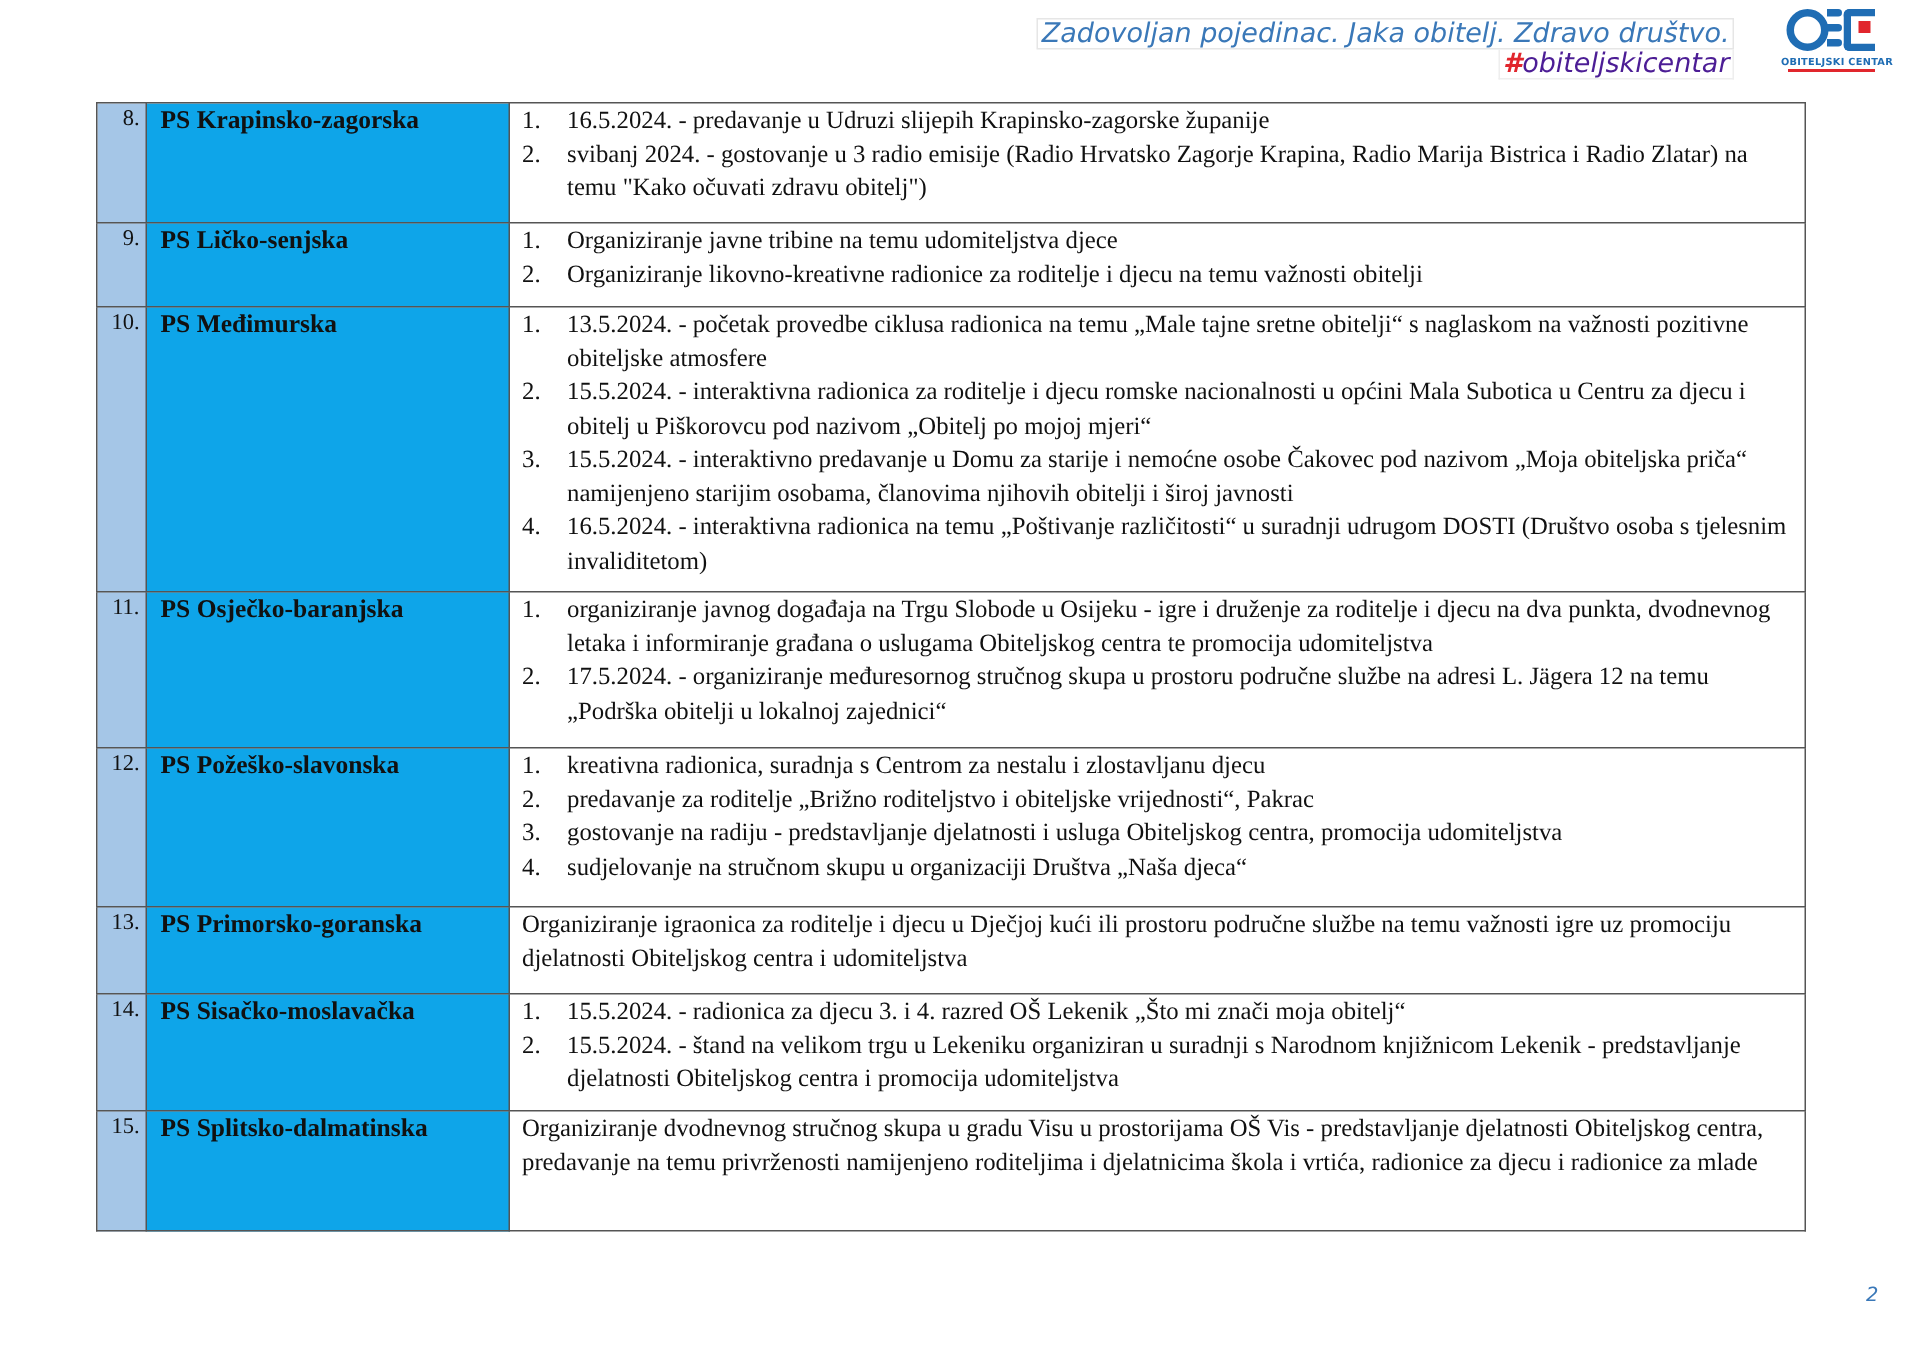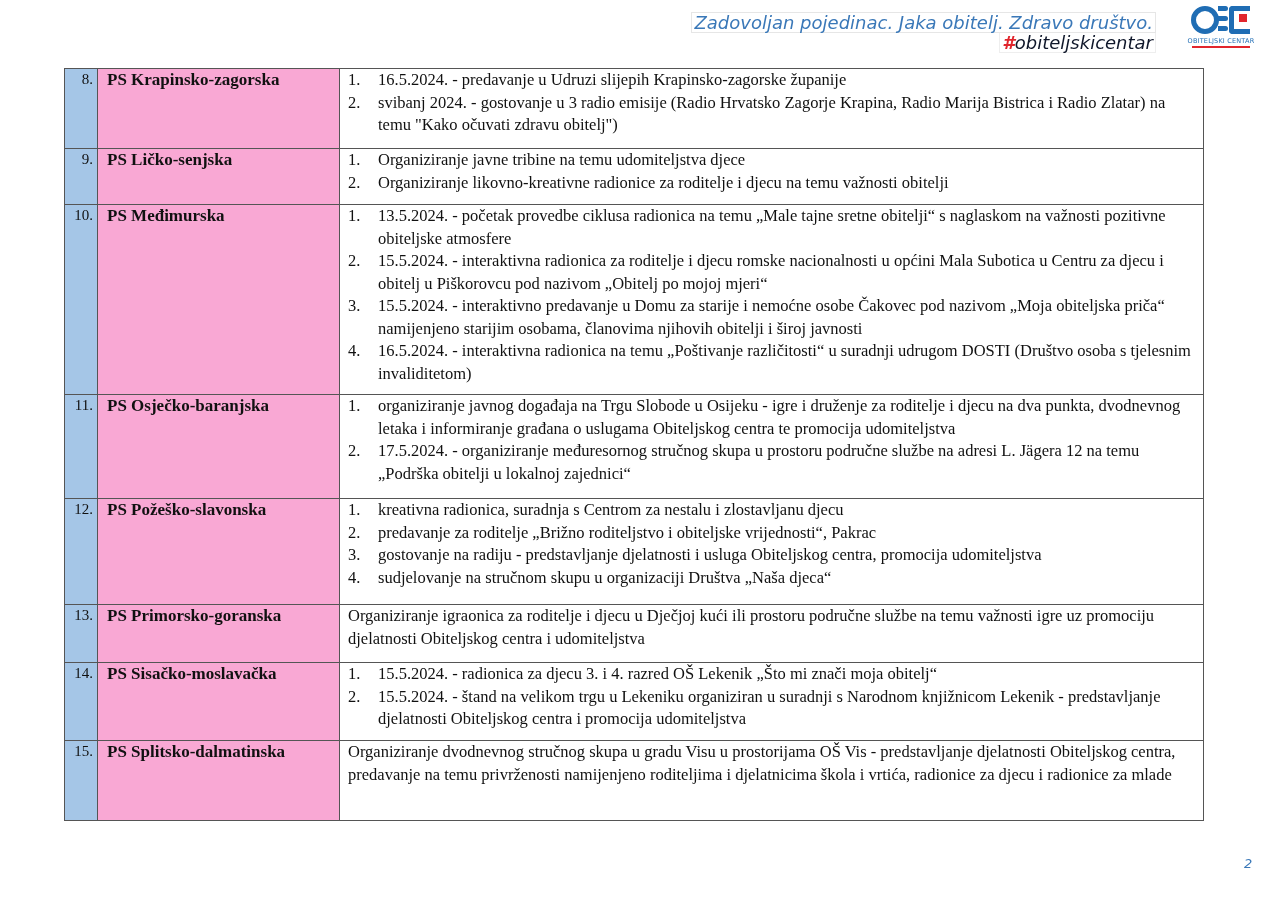--- a/index.html
+++ b/index.html
@@ -3,36 +3,36 @@
 <meta charset="utf-8">
 <style>
   html, body { margin: 0; padding: 0; background: #ffffff; }
   body { width: 1280px; height: 899px; position: relative; overflow: hidden; font-family: "Liberation Serif", serif; color: #111; }
 
   .header { position: absolute; top: 0; left: 0; width: 1280px; height: 60px; }
   .slogan { position: absolute; right: 124px; top: 12px; text-align: right; font-family: "DejaVu Sans", sans-serif; font-style: italic; font-size: 18px; line-height: 19px; }
   .slogan .line1 { color: #3a78b8; border: 1px solid #e6e6e6; padding: 0 2px; display: inline-block; }
   .slogan .line2 { display: inline-block; padding: 0 2px; border: 1px solid #eeeeee; border-top: none; }
   .slogan .hash { color: #e1262d; font-weight: bold; }
-  .slogan .tag { color: #0f172a; }
+  .slogan .tag { color: #4c1d95; }
 
   .logo { position: absolute; left: 1180px; top: 4px; width: 82px; height: 44px; }
   .logo .mark { position: absolute; left: 11px; top: 0; width: 60px; height: 30px; }
   .logo .mark .o { position: absolute; left: 0; top: 2px; width: 18px; height: 18px; border: 5px solid #1f6db4; border-radius: 50%; }
   .logo .mark .b { position: absolute; left: 27px; top: 2px; width: 10px; height: 26px; }
   .logo .mark .b span { position: absolute; left: 0; width: 10px; height: 5px; background: #1f6db4; border-radius: 0 3px 3px 0; }
   .logo .mark .c { position: absolute; left: 38px; top: 2px; width: 16px; height: 18px; border: 5px solid #1f6db4; border-right: none; border-radius: 4px 0 0 4px; }
   .logo .mark .sq { position: absolute; left: 48px; top: 10px; width: 8px; height: 8px; background: #e1262d; }
-  .logo .text { position: absolute; left: 0; top: 33px; width: 82px; text-align: center; font-family: "DejaVu Sans", sans-serif; font-weight: normal; font-size: 6.5px; color: #1f6db4; letter-spacing: 0.2px; }
+  .logo .text { position: absolute; left: 0; top: 33px; width: 82px; text-align: right; font-family: "DejaVu Sans", sans-serif; font-weight: bold; font-size: 6.5px; color: #1f6db4; letter-spacing: 0.2px; }
   .logo .underline { position: absolute; left: 12px; top: 42px; width: 58px; height: 1.5px; background: #e1262d; }
 
   table.tbl { position: absolute; left: 64px; top: 68px; width: 1140px; border-collapse: collapse; table-layout: fixed; }
   table.tbl td { border: 1.3px solid #555; vertical-align: top; padding: 0; }
   td.num { width: 33px; background: #a5c6e7; text-align: right; font-size: 15px; padding: 2px 4px 0 0 !important; box-sizing: border-box; }
-  td.name { width: 242px; background: #f9a8d4; font-weight: bold; font-size: 17px; padding: 1px 8px 0 9px !important; box-sizing: border-box; }
+  td.name { width: 242px; background: #0ea5e9; font-weight: bold; font-size: 17px; padding: 1px 8px 0 9px !important; box-sizing: border-box; }
   td.act { background: #fff; font-size: 16.5px; line-height: 22.5px; padding: 0 12px 0 8px !important; }
   ol.items { margin: 0; padding: 0; list-style: none; }
   ol.items li { position: relative; padding-left: 30px; }
   ol.items li .n { position: absolute; left: 0; top: 0; }
   .plain { padding: 0 0 0 0; }
 
   .page-num { position: absolute; left: 1244px; top: 856px; font-family: "DejaVu Sans", sans-serif; font-style: italic; font-size: 13px; color: #3a78b8; }
 </style>
 </head>
 <body>

